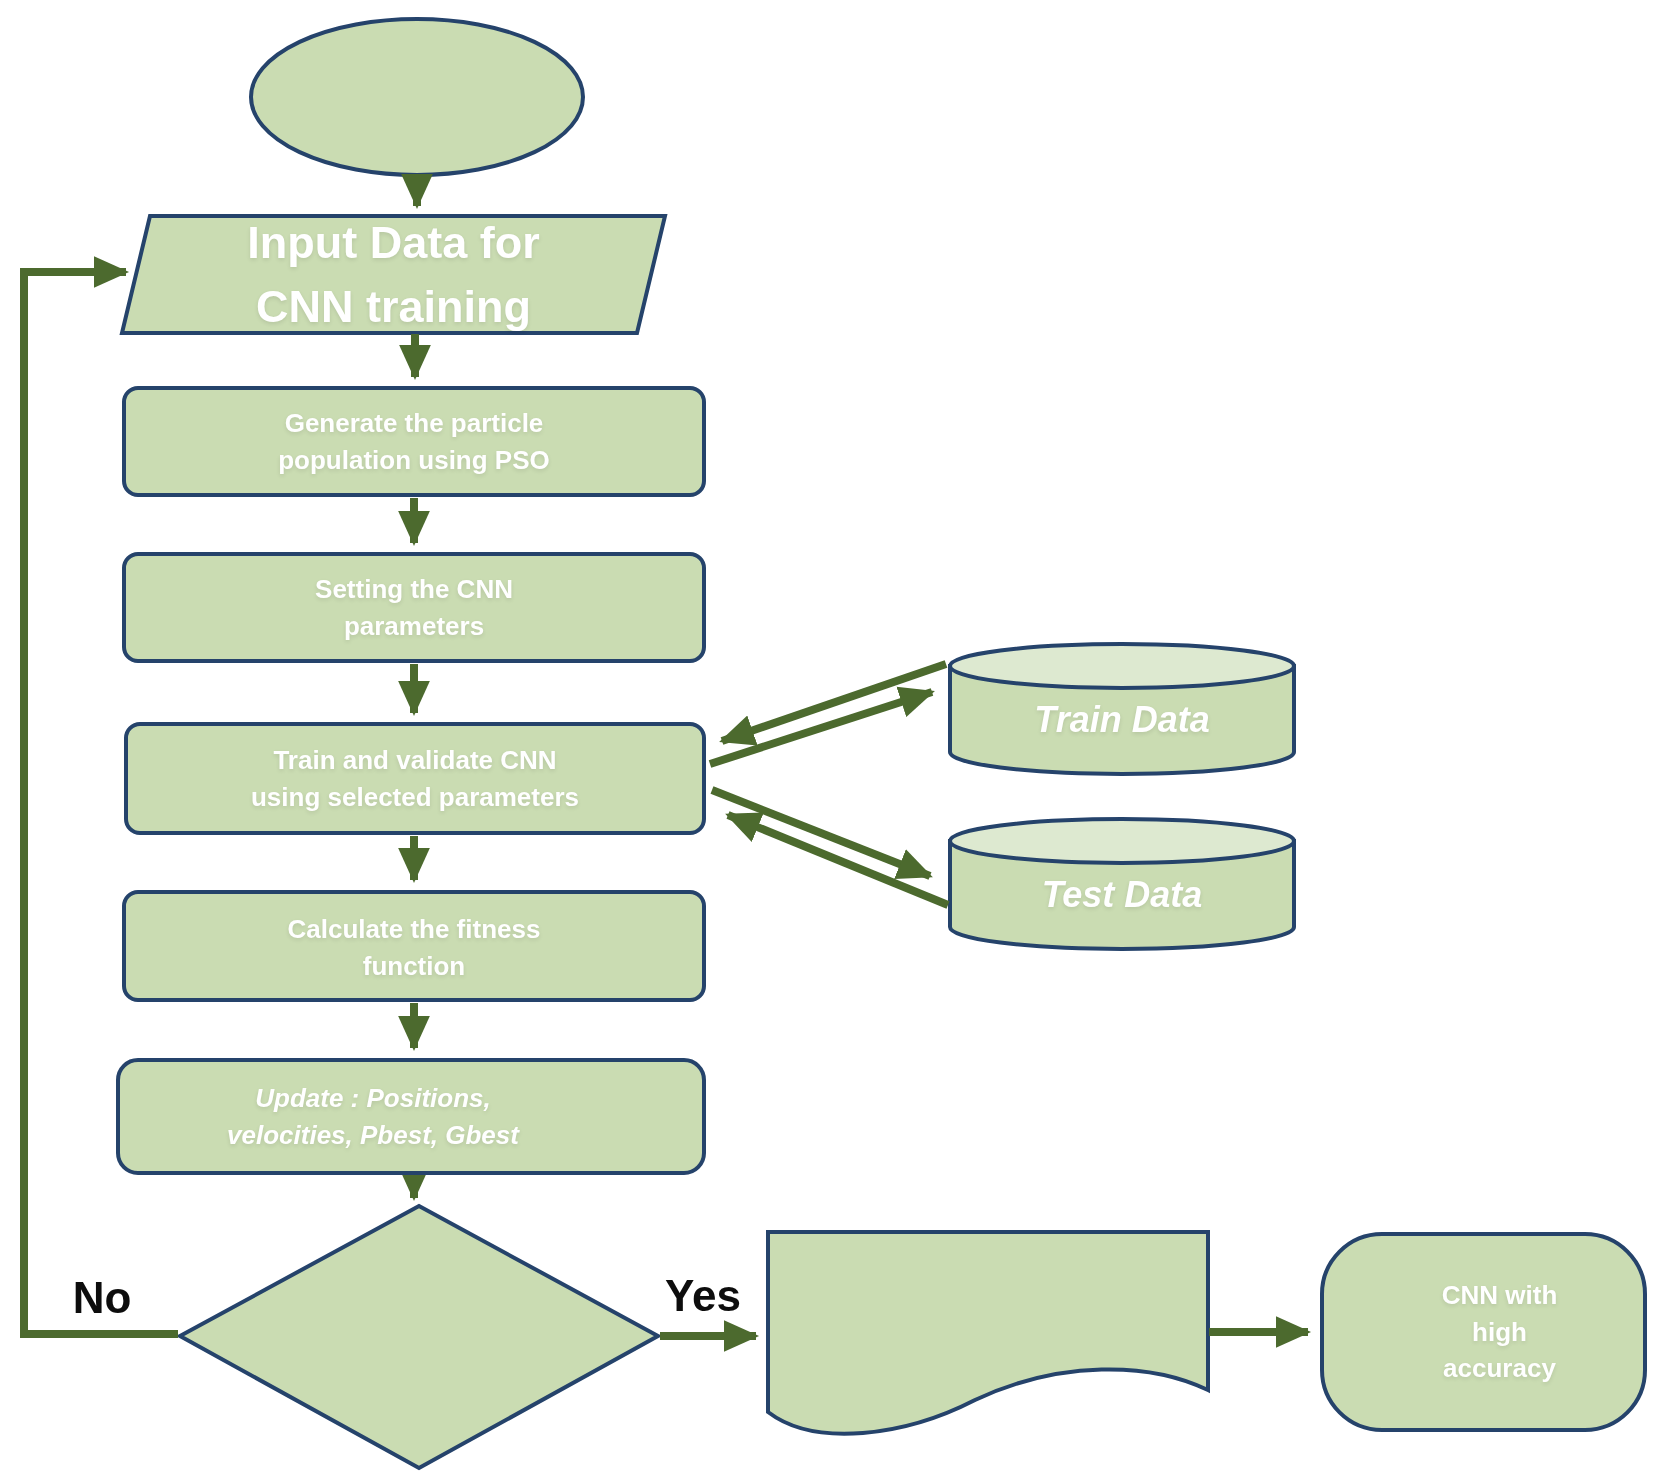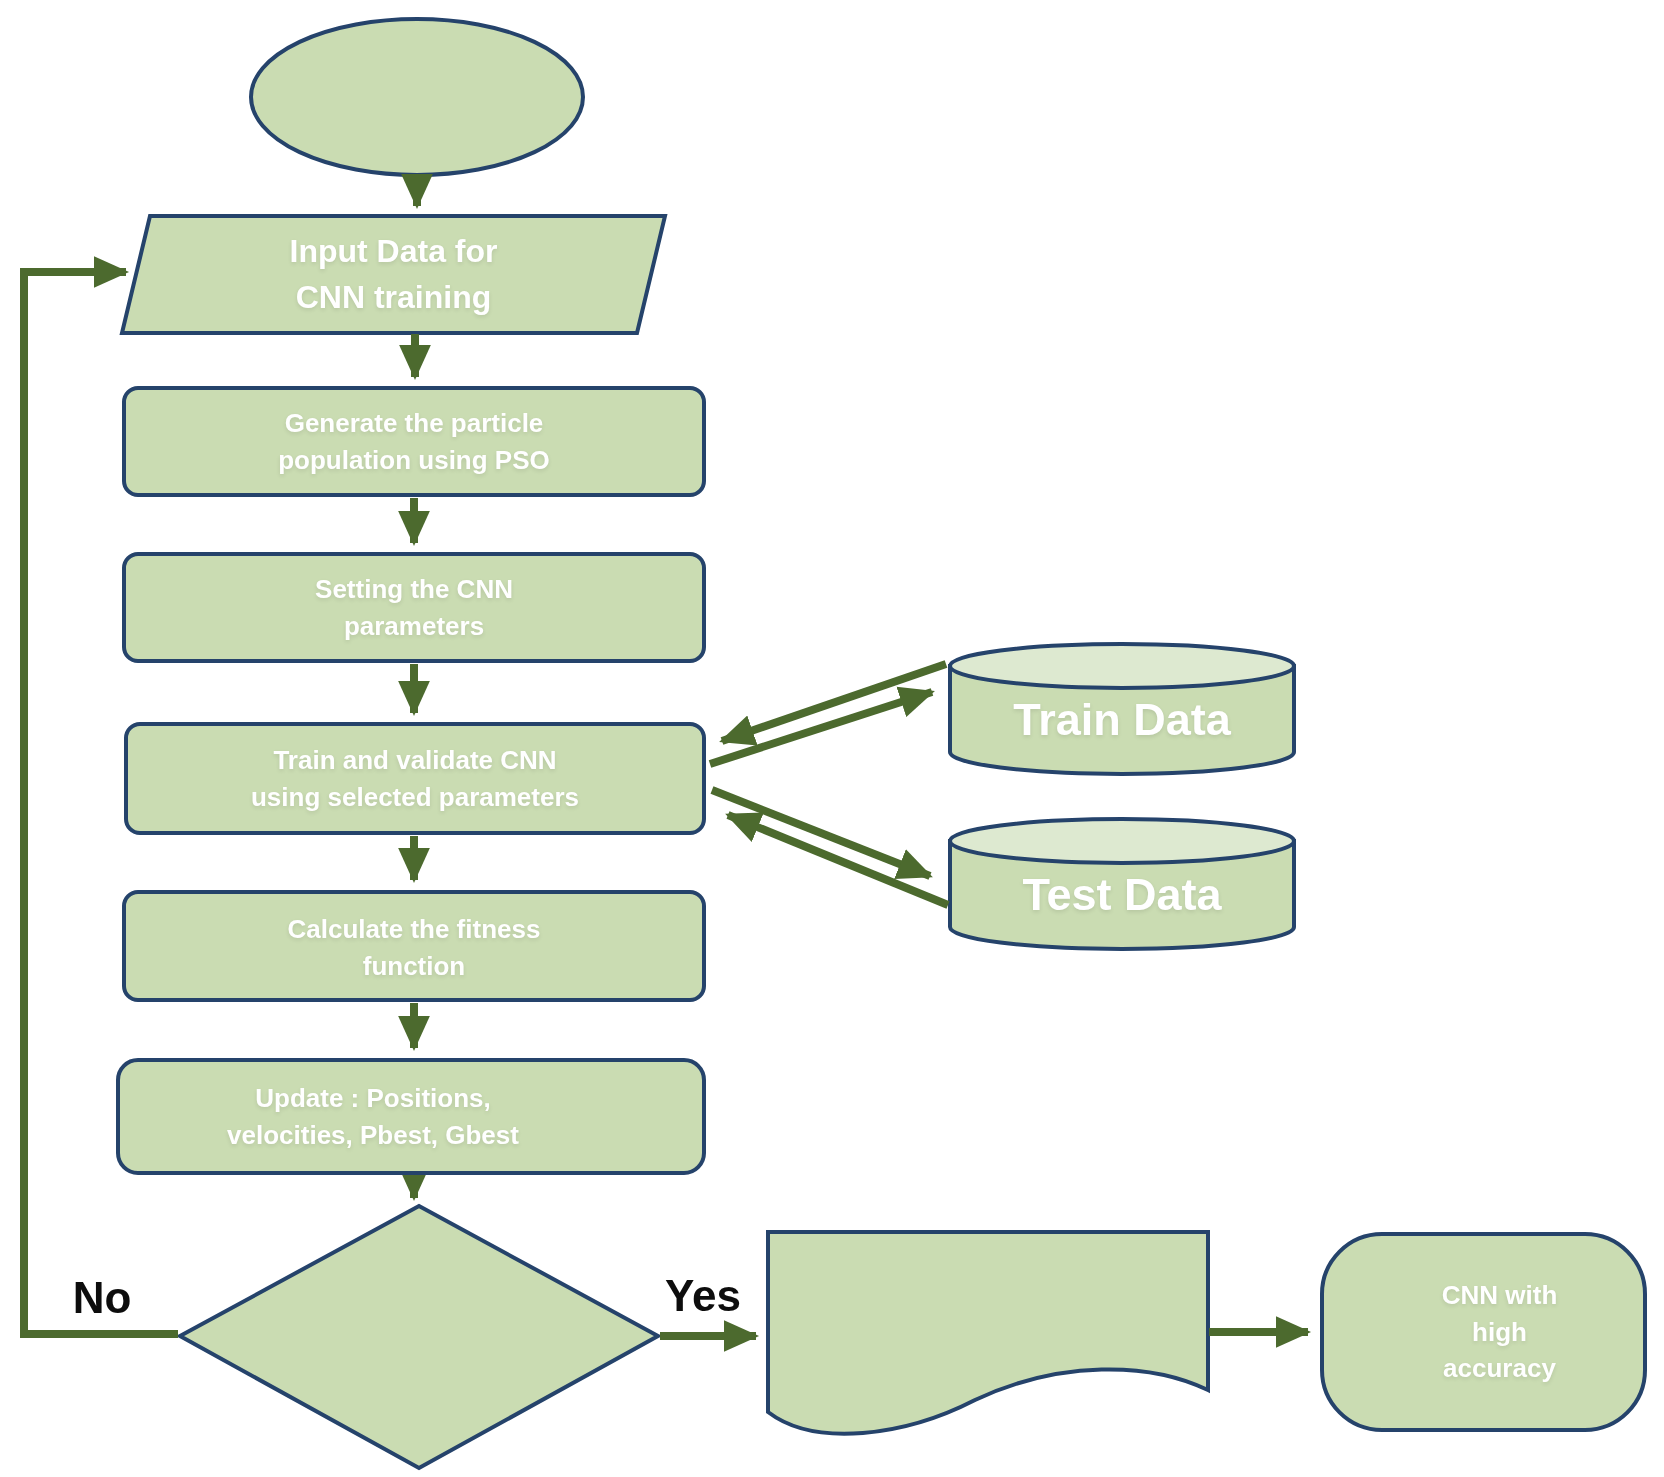--- a/index.html
+++ b/index.html
@@ -45,22 +45,22 @@
   .branch{
     position:absolute;
     display:flex;align-items:center;justify-content:center;
     color:var(--label);
     font-weight:bold;
     font-size:44px;
     line-height:1;
   }
   .fs-start{font-size:46px;}
   .fs-node{font-size:26px;}
-  .fs-io{font-size:32px;}
-  .fs-cyl{font-size:45px;}
+  .fs-io{font-size:45px;}
+  .fs-cyl{font-size:36px;font-style:italic;}
   .fs-doc{font-size:40px;}
 </style>
 </head>
 <body>
 
 <div class="canvas">
 
   <svg class="layer" viewBox="0 0 1664 1477">
     <defs>
       <marker id="ah" viewBox="0 0 12 12" refX="10.5" refY="6" markerWidth="4.6" markerHeight="4.6" orient="auto" markerUnits="strokeWidth">
@@ -126,21 +126,21 @@
   <div class="lbl fs-node" style="left:124px;top:722px;width:582px;height:113px;">Train and validate CNN
 using selected parameters</div>
 
   <div class="lbl fs-cyl" style="left:950px;top:670px;width:344px;height:100px;">Train Data</div>
 
   <div class="lbl fs-cyl" style="left:950px;top:845px;width:344px;height:100px;">Test Data</div>
 
   <div class="lbl fs-node" style="left:122px;top:890px;width:584px;height:116px;">Calculate the fitness
 function</div>
 
-  <div class="lbl fs-node" style="left:116px;top:1058px;width:514px;height:117px;">Update : Positions,
+  <div class="lbl fs-node" style="left:116px;top:1058px;width:514px;height:117px;font-style:italic;">Update : Positions,
 velocities, Pbest, Gbest</div>
 
 
 
   <div class="lbl fs-node" style="left:1320px;top:1232px;width:327px;height:200px;padding-left:16px;">CNN with
 high
 accuracy</div>
 
   <div class="branch" style="left:42px;top:1272px;width:120px;height:52px;">No</div>
   <div class="branch" style="left:648px;top:1270px;width:110px;height:52px;">Yes</div>

